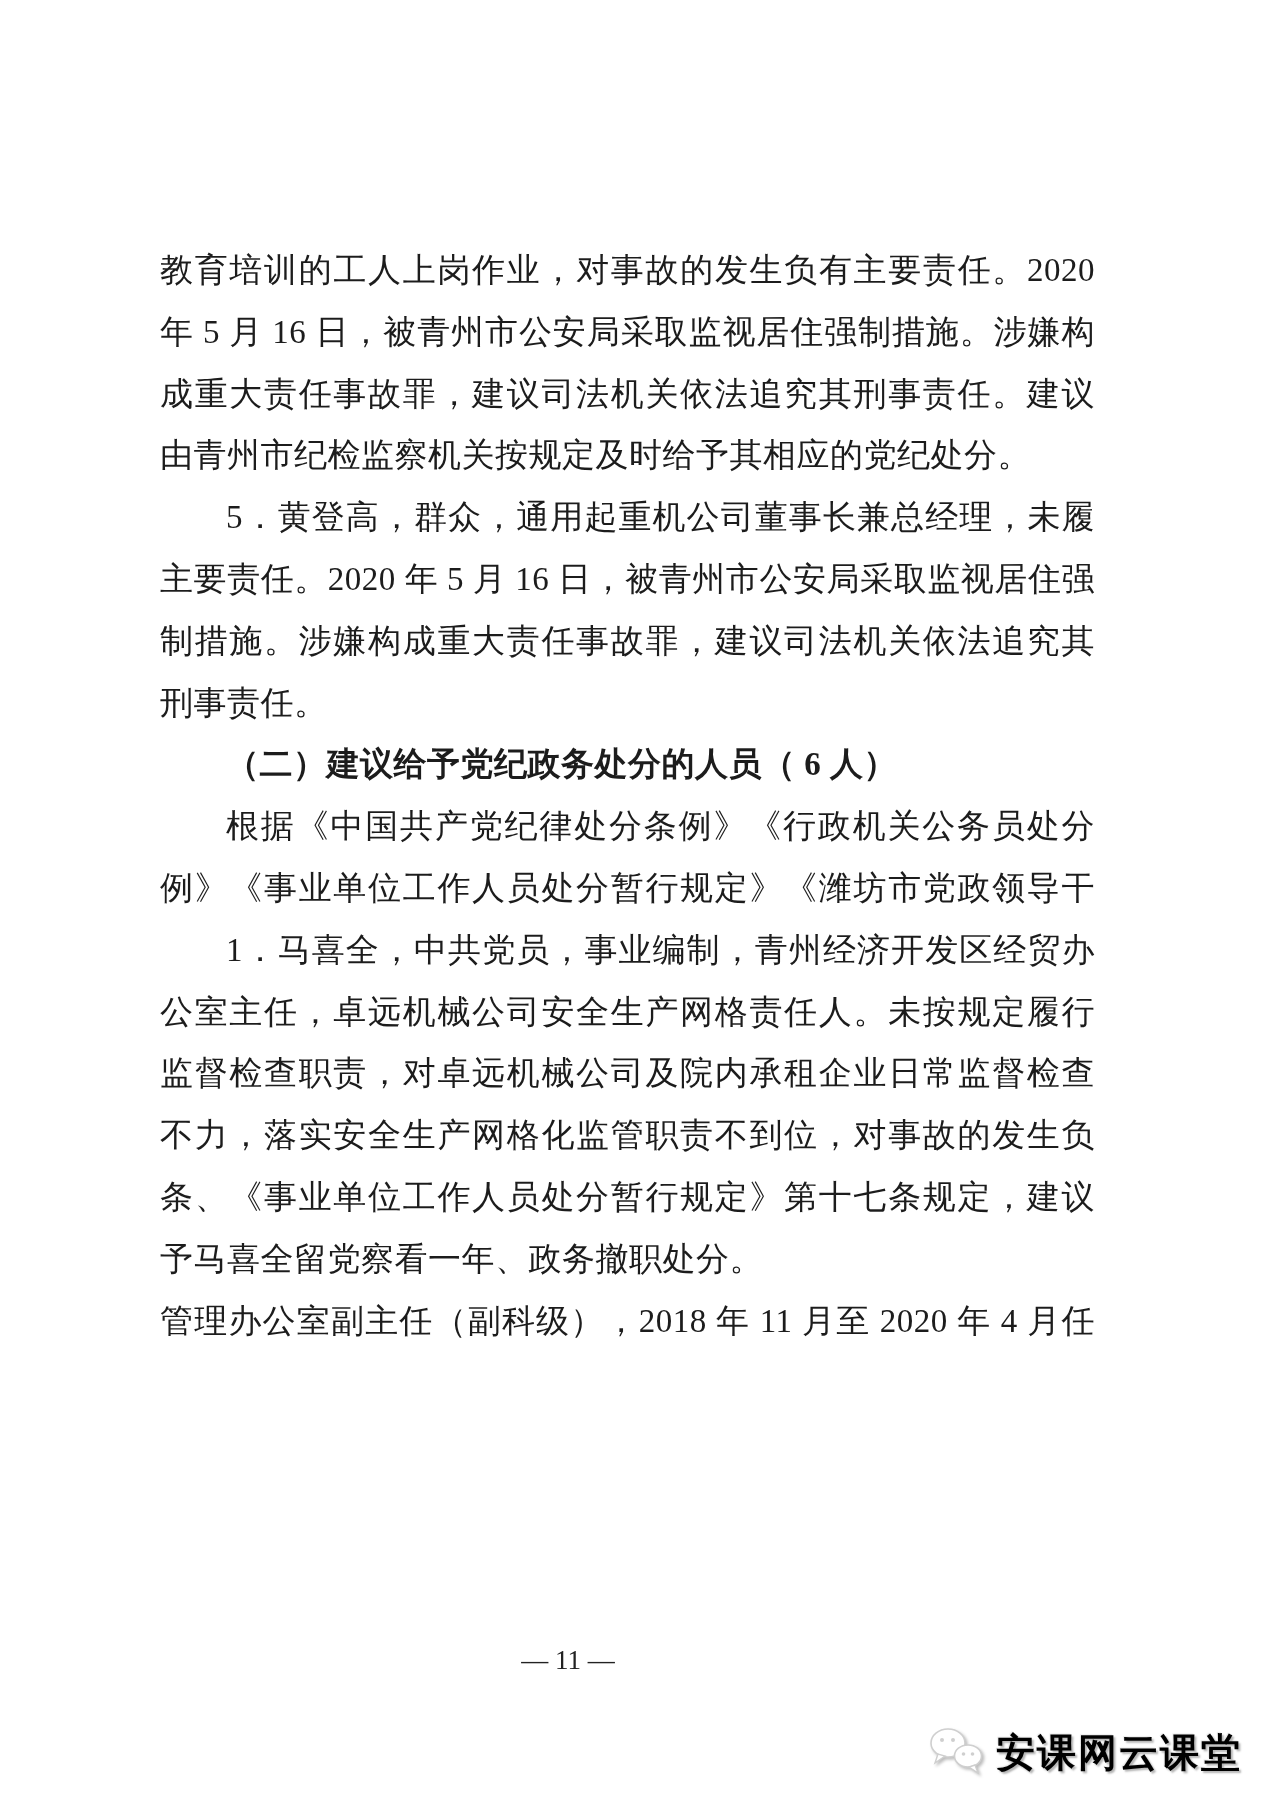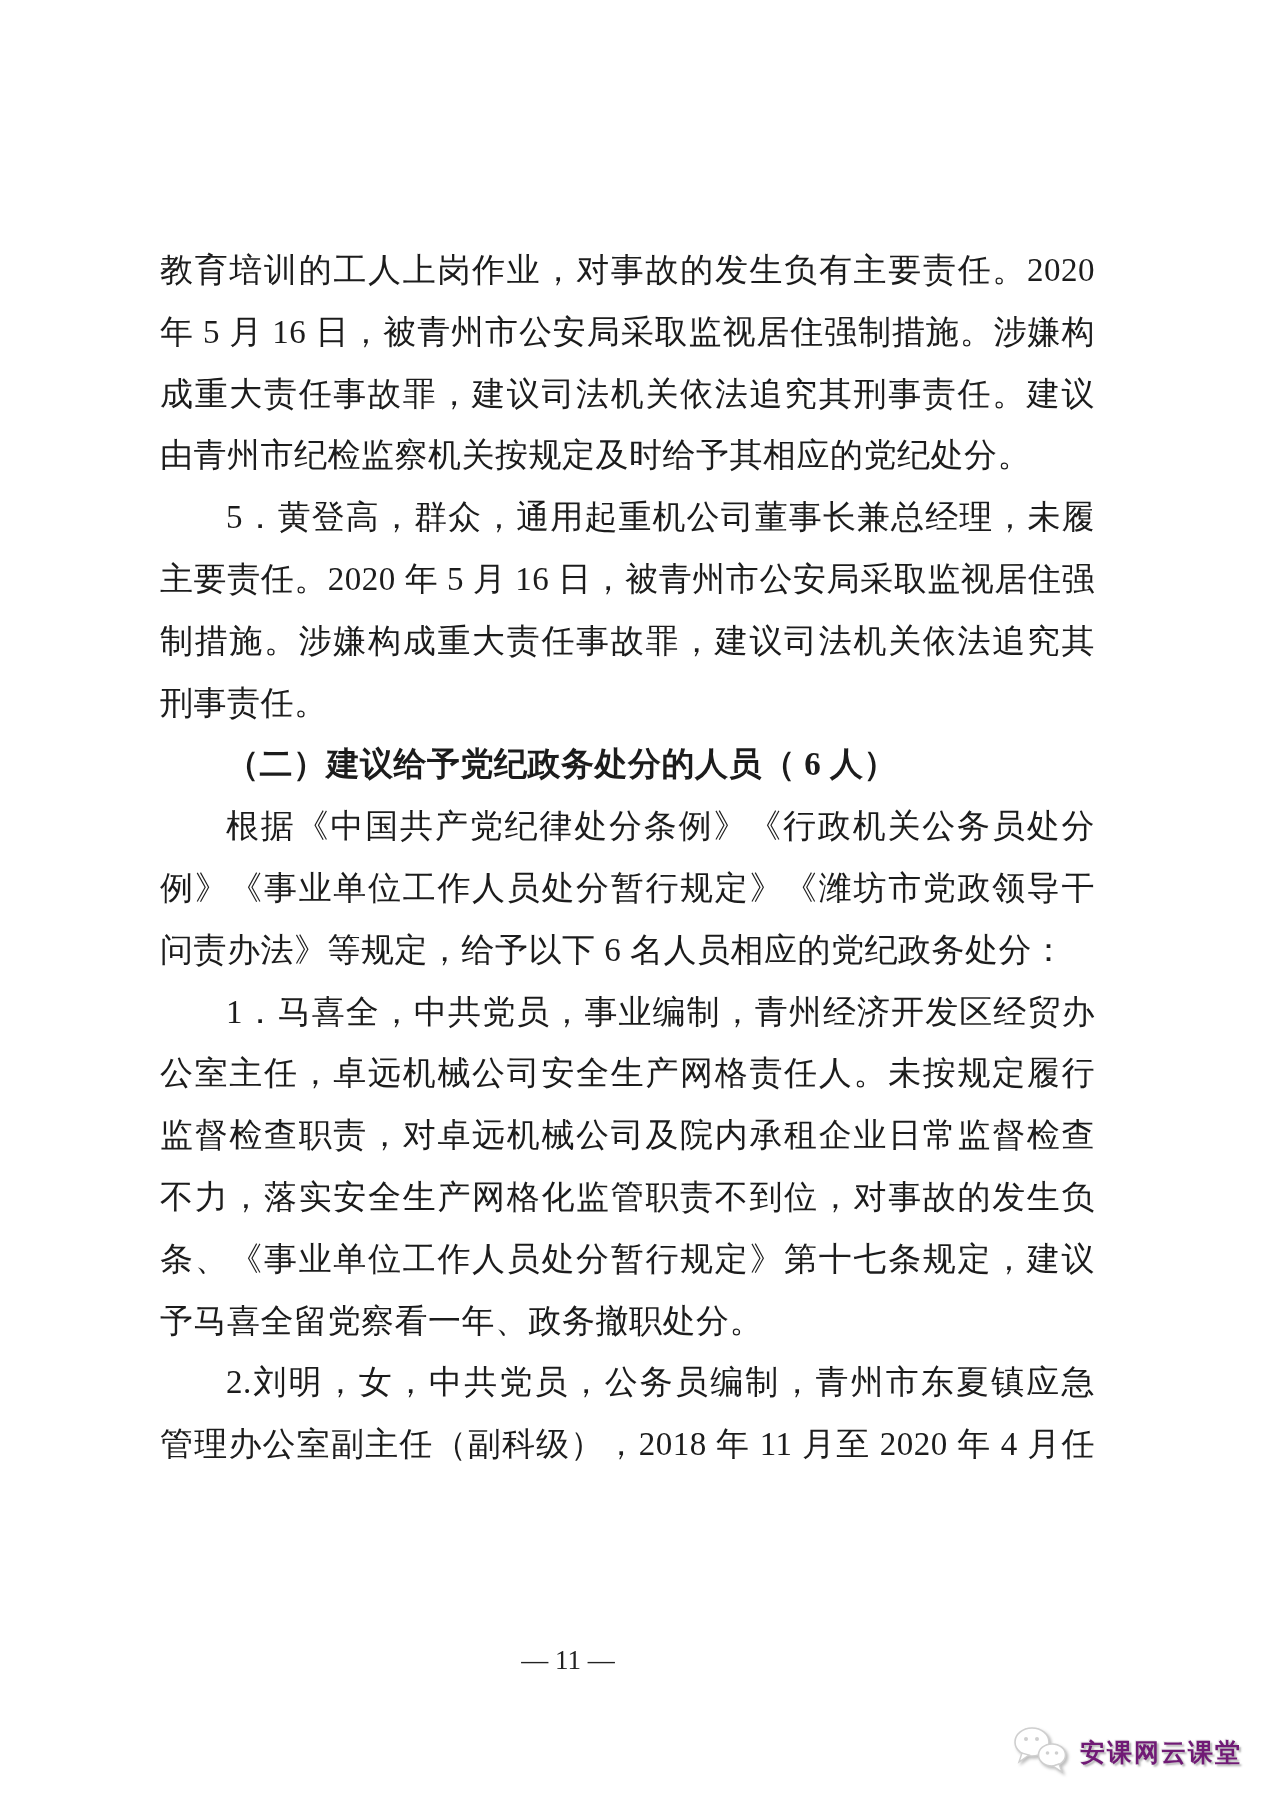--- a/index.html
+++ b/index.html
@@ -45,24 +45,24 @@
     color:#222;
   }
   #watermark{
     position:absolute;
     right:38px;top:1726px;
     display:flex;
     align-items:center;
     gap:10px;
   }
   #watermark .wm-text{
-    font-size:25px;
+    font-size:39px;
     font-weight:600;
     letter-spacing:2px;
-    color:#701a75;
+    color:#000000;
     text-shadow:2px 2px 2px #b5b5b5, -1px -1px 1px #e8e8e8;
     font-family:"Liberation Sans","DejaVu Sans",sans-serif;
   }
   #watermark svg{
     filter:drop-shadow(2px 2px 1.5px #bdbdbd);
   }
 </style>
 </head>
 <body>
 
@@ -71,28 +71,26 @@
     <div class="doc-line fill">年 5 月 16 日，被青州市公安局采取监视居住强制措施。涉嫌构</div>
     <div class="doc-line fill">成重大责任事故罪，建议司法机关依法追究其刑事责任。建议</div>
     <div class="doc-line">由青州市纪检监察机关按规定及时给予其相应的党纪处分。</div>
     <div class="doc-line fill indent">5．黄登高，群众，通用起重机公司董事长兼总经理，未履</div>
     <div class="doc-line fill">主要责任。2020 年 5 月 16 日，被青州市公安局采取监视居住强</div>
     <div class="doc-line fill">制措施。涉嫌构成重大责任事故罪，建议司法机关依法追究其</div>
     <div class="doc-line">刑事责任。</div>
     <div class="doc-line indent heading">（二）建议给予党纪政务处分的人员（ 6 人）</div>
     <div class="doc-line fill indent">根据《中国共产党纪律处分条例》《行政机关公务员处分条</div>
     <div class="doc-line fill">例》《事业单位工作人员处分暂行规定》《潍坊市党政领导干部</div>
-    <div class="doc-line">问责办法》等规定，给予以下 6 名人员相应的党纪政务处分：</div>
     <div class="doc-line fill indent">1．马喜全，中共党员，事业编制，青州经济开发区经贸办</div>
     <div class="doc-line fill">公室主任，卓远机械公司安全生产网格责任人。未按规定履行</div>
     <div class="doc-line fill">监督检查职责，对卓远机械公司及院内承租企业日常监督检查</div>
     <div class="doc-line fill">不力，落实安全生产网格化监管职责不到位，对事故的发生负</div>
     <div class="doc-line fill">条、《事业单位工作人员处分暂行规定》第十七条规定，建议给</div>
     <div class="doc-line">予马喜全留党察看一年、政务撤职处分。</div>
-    <div class="doc-line fill indent">2.刘明，女，中共党员，公务员编制，青州市东夏镇应急</div>
     <div class="doc-line fill">管理办公室副主任（副科级），2018 年 11 月至 2020 年 4 月任青</div>
   </div>
 
 <div id="page-number">— 11 —</div>
 
 <div id="watermark">
   <span>
     <svg width="58" height="48" viewBox="0 0 58 48">
 
       <g>

